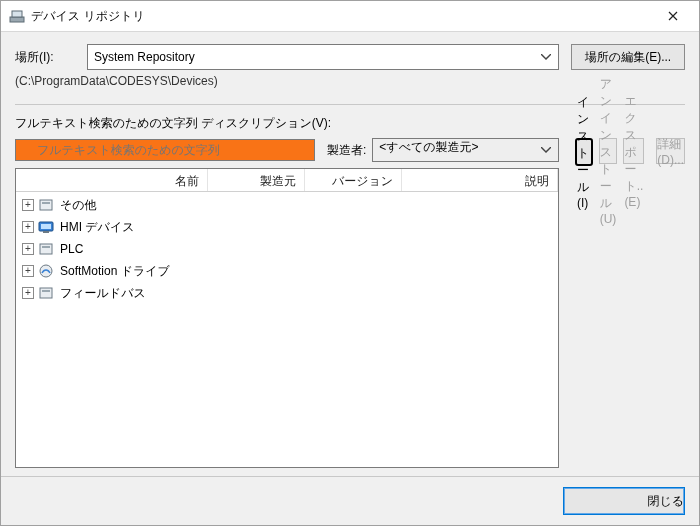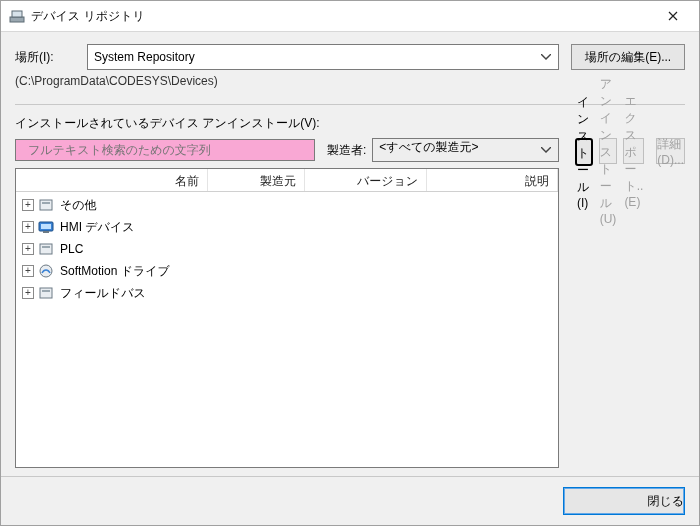--- a/index.html
+++ b/index.html
@@ -126,22 +126,22 @@
   .filter-row {
     display: flex;
     align-items: center;
     gap: 6px;
     margin-bottom: 6px;
   }
   .search-input {
     width: 300px;
     height: 22px;
     border: 1px solid #7a7a7a;
-    background: #f9a8d4;
-    padding: 0 12px;
+    background: #f97316;
+    padding: 0 21px;
     font-family: inherit;
     font-size: 12px;
     box-sizing: border-box;
   }
   .vendor-label {
     margin-left: 6px;
   }
   .vendor-combo {
     flex: 1;
     height: 22px;
@@ -186,21 +186,21 @@
     text-align: right;
   }
   .tree-header .col {
     border-right: 1px solid #e4e4e4;
     padding: 4px 8px;
     font-size: 12px;
     color: #222;
   }
   .col-name { width: 175px; }
   .col-vendor { width: 80px; }
-  .col-version { width: 80px; margin-left: 25px; }
+  .col-version { width: 80px; }
   .col-desc { flex: 1; border-right: none; }
 
   .tree-body {
     flex: 1;
     overflow: auto;
     padding: 2px 0;
   }
   .tree-item {
     display: flex;
     align-items: center;
@@ -296,21 +296,21 @@
         </span>
       </div>
       <div class="side-btn">
         <span>場所の編集(E)...</span>
       </div>
     </div>
     <div class="loc-path">(C:\ProgramData\CODESYS\Devices)</div>
 
     <div class="divider"></div>
 
-    <div class="section-label">インストールされているデバイス アンインストール(V):</div>
+    <div class="section-label">フルテキスト検索のための文字列 ディスクリプション(V):</div>
 
     <div class="main-area">
 
       <div style="flex:1; display:flex; flex-direction:column; min-width:0;">
 
         <div class="filter-row">
           <input class="search-input" type="text" placeholder="フルテキスト検索のための文字列" style="">
           <span class="vendor-label">製造者:</span>
           <div class="vendor-combo">
             <span>&lt;すべての製造元&gt;</span>

